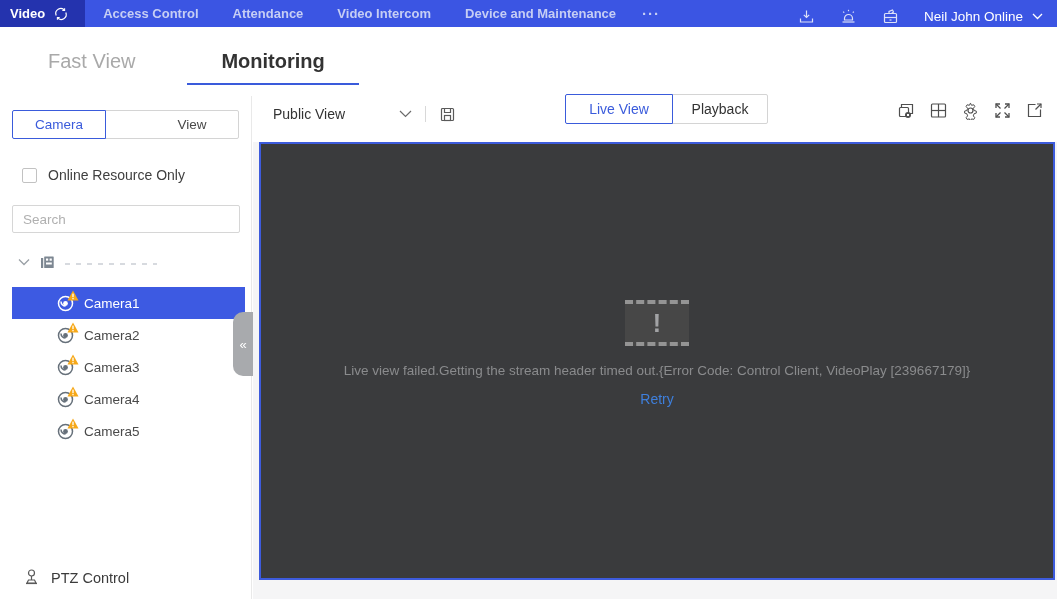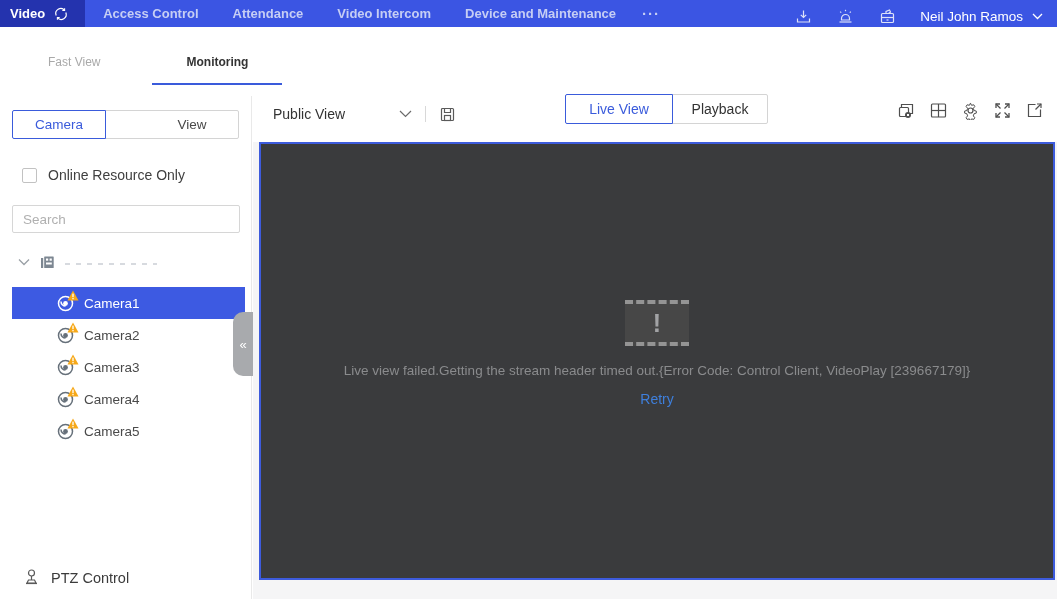--- a/index.html
+++ b/index.html
@@ -13,21 +13,21 @@
   .nav-items { display:flex; margin-left:18px; gap:34px; font-size:13px; font-weight:bold; }
   .nav-items span { cursor:pointer; white-space:nowrap; }
   .nav-more { margin-left:26px; font-size:15px; letter-spacing:1px; cursor:pointer; font-weight:bold; }
   .nav-right { position:absolute; right:14px; top:0; height:33px; display:flex; align-items:center; gap:24px; }
   .nav-right .nicon { width:18px; height:18px; display:flex; align-items:center; justify-content:center; cursor:pointer; }
   .nav-user { display:flex; align-items:center; gap:9px; color:#fff; font-size:13.5px; cursor:pointer; }
   svg { display:block; }
 
   
   .tabsbar { position:absolute; top:33px; left:0; right:0; height:57px; background:#fff; display:flex; align-items:stretch; }
-  .tab { display:flex; align-items:center; justify-content:center; font-size:12px; position:relative; cursor:pointer; }
+  .tab { display:flex; align-items:center; justify-content:center; font-size:20px; position:relative; cursor:pointer; }
   .tab.fast { margin-left:28px; padding:0 20px; color:#A9A9A9; }
   .tab.mon { margin-left:32px; padding:0 34px; color:#333; font-weight:bold; }
   .tab.mon::after { content:""; position:absolute; left:0; right:0; bottom:5px; height:2px; background:#3A5BDB; }
 
   
   .sidebar { position:absolute; top:96px; left:0; width:252px; bottom:0; background:#fff; border-right:1px solid #E9E9E9; }
   .segmented { display:flex; margin:14px 12px 0 12px; height:29px; }
   .seg-btn { flex:1; display:flex; align-items:center; justify-content:center; font-size:13.5px; background:#fff; cursor:pointer; }
   .seg-btn.active { border:1px solid #3A5BDB; color:#3A5BDB; border-radius:2px 0 0 2px; z-index:1; }
   .seg-btn.idle { border:1px solid #D4D4D4; color:#4A4A4A; margin-left:-1px; border-radius:0 2px 2px 0;padding-left:40px; }
@@ -113,21 +113,21 @@
       </span>
       <span class="nicon">
         <svg width="17" height="17" viewBox="0 0 17 17" fill="none" stroke="#DDE2F8" stroke-width="1.2">
           <rect x="2.5" y="5.5" width="12" height="9" rx="1"></rect>
           <path d="M2.5 9.5h12"></path>
             <path d="M7 5.5V3.5l3.5-1.5 1 2-2 1.5"></path>
             <path d="M7.5 12h2"></path>
         </svg>
       </span>
       <div class="nav-user">
-        <span>Neil John Ramos</span>
+        <span>Neil John Online</span>
         <span>
           <svg width="11" height="7" viewBox="0 0 11 7" fill="none" stroke="#fff" stroke-width="1.3">
               <path d="M1 1l4.5 4.5L10 1"></path>
             </svg>
         </span>
       </div>
     </div>
   </header>
 
   <div class="tabsbar">

